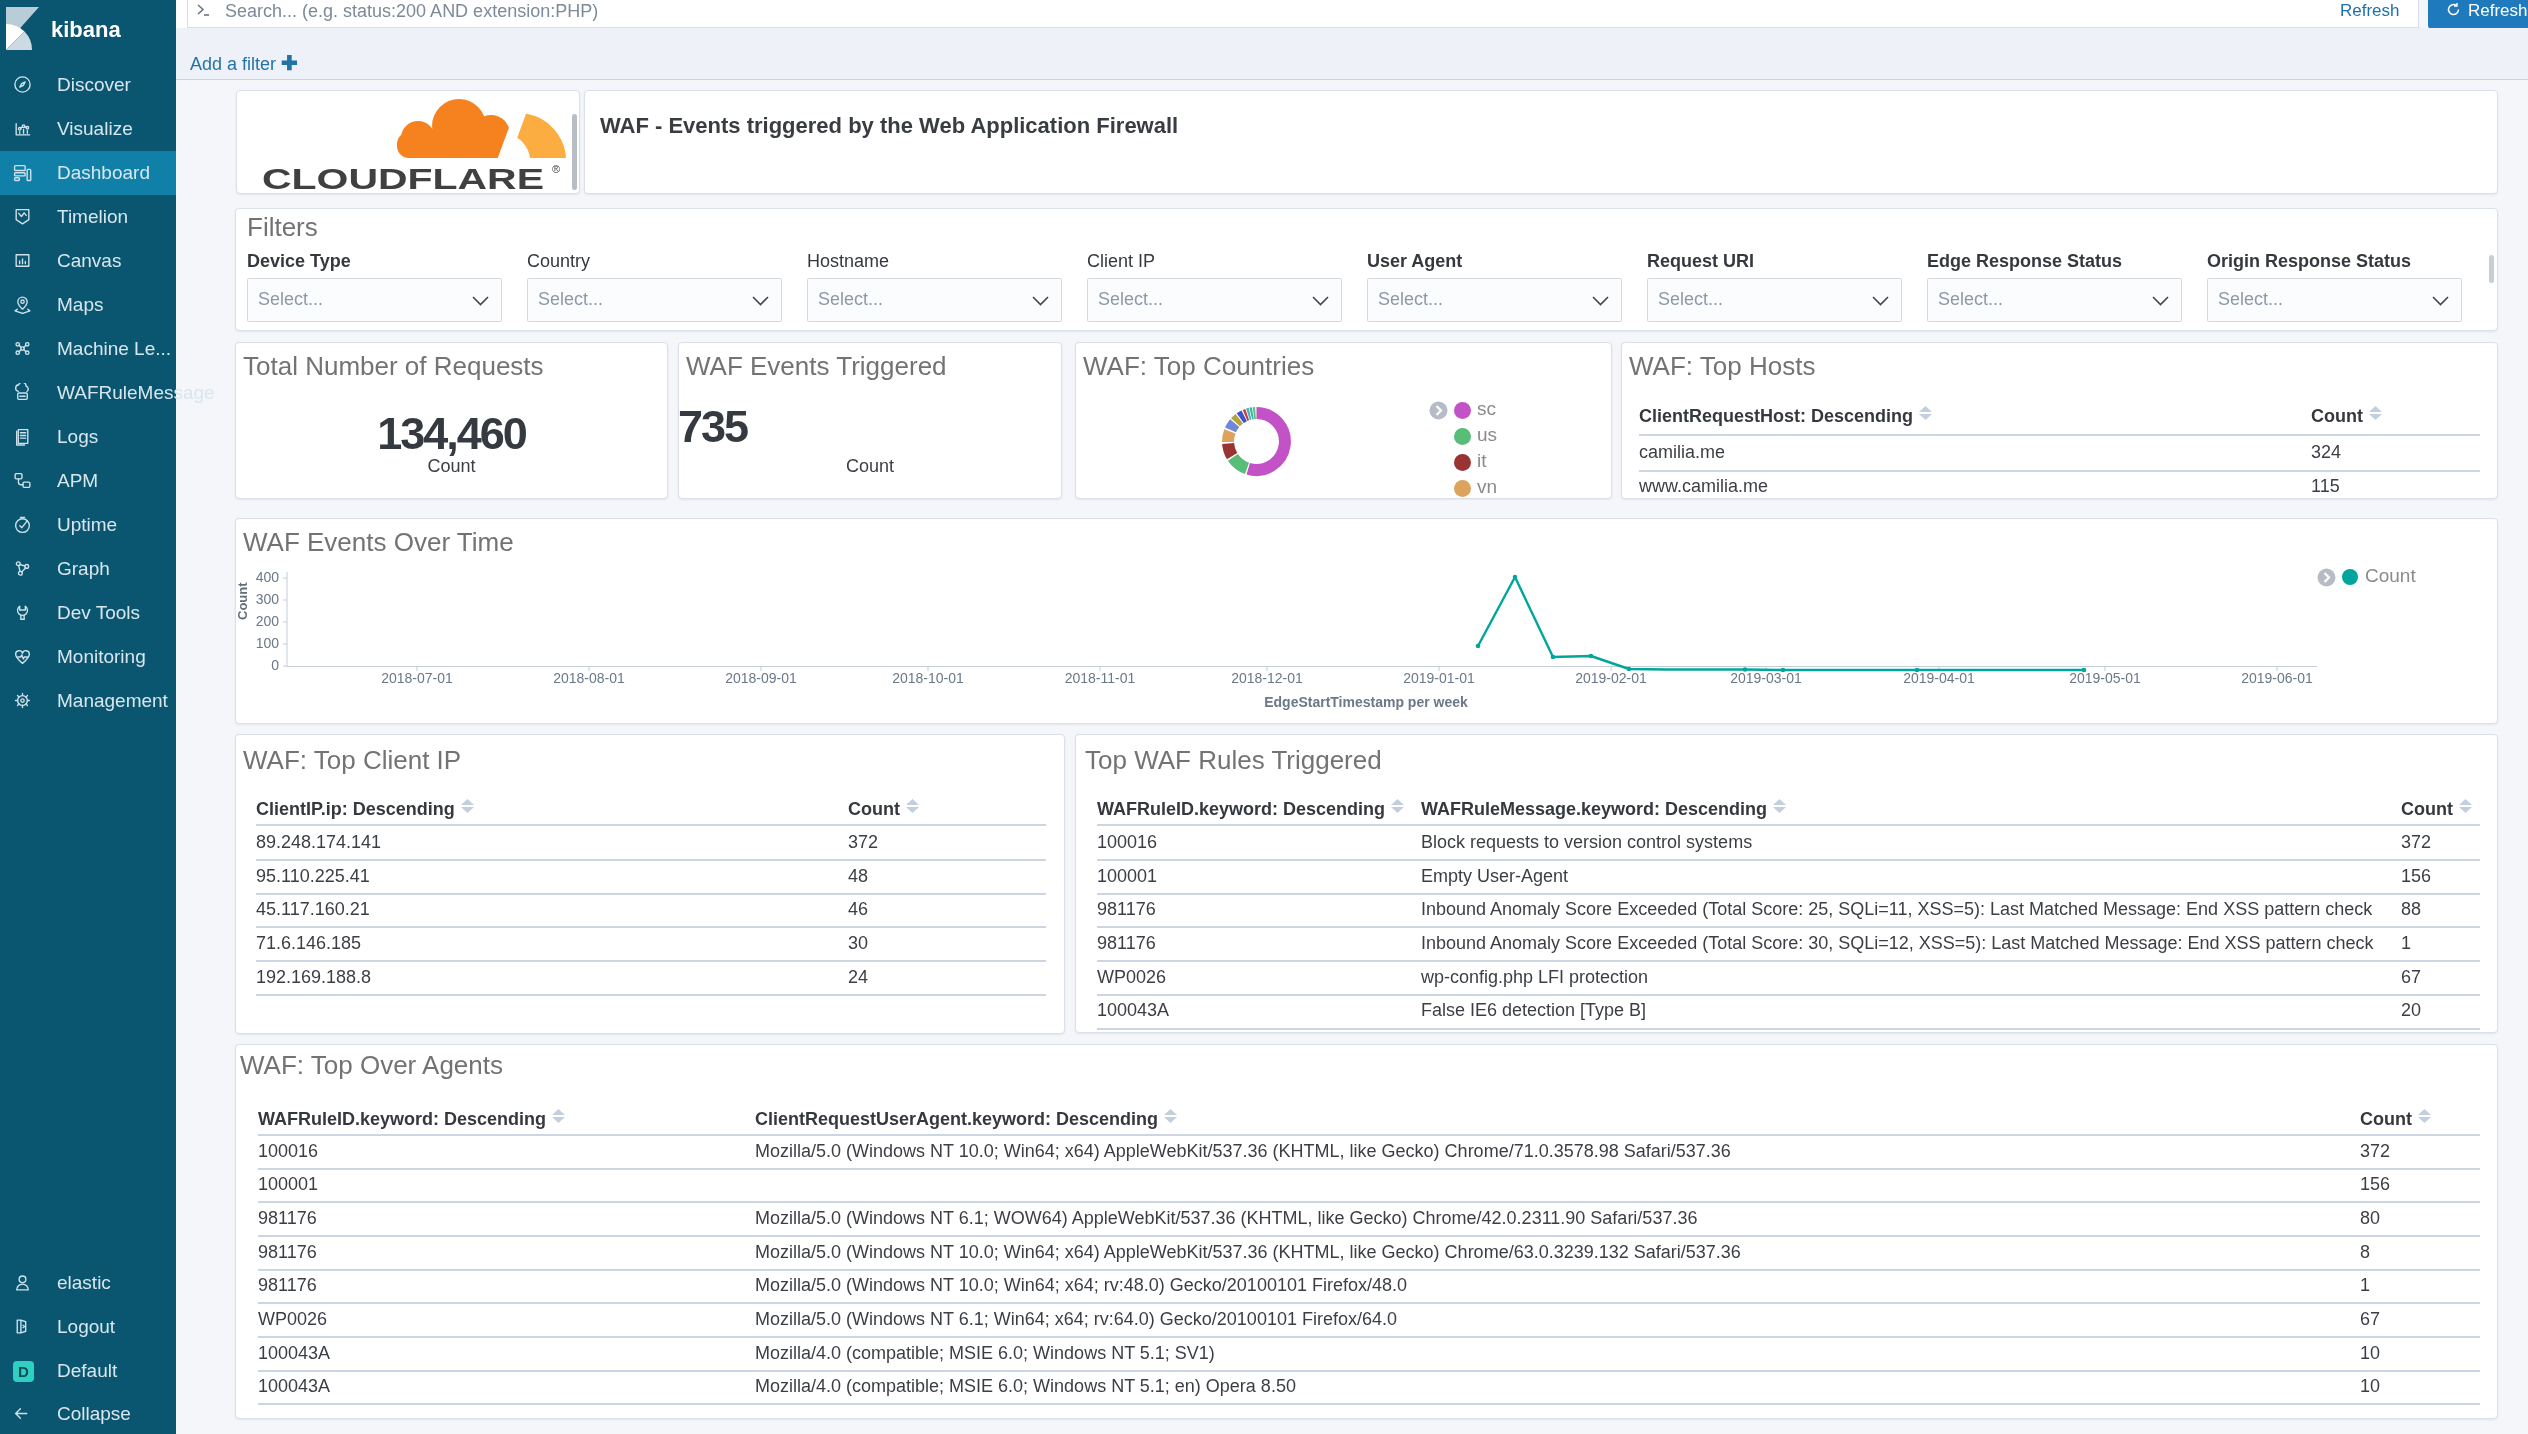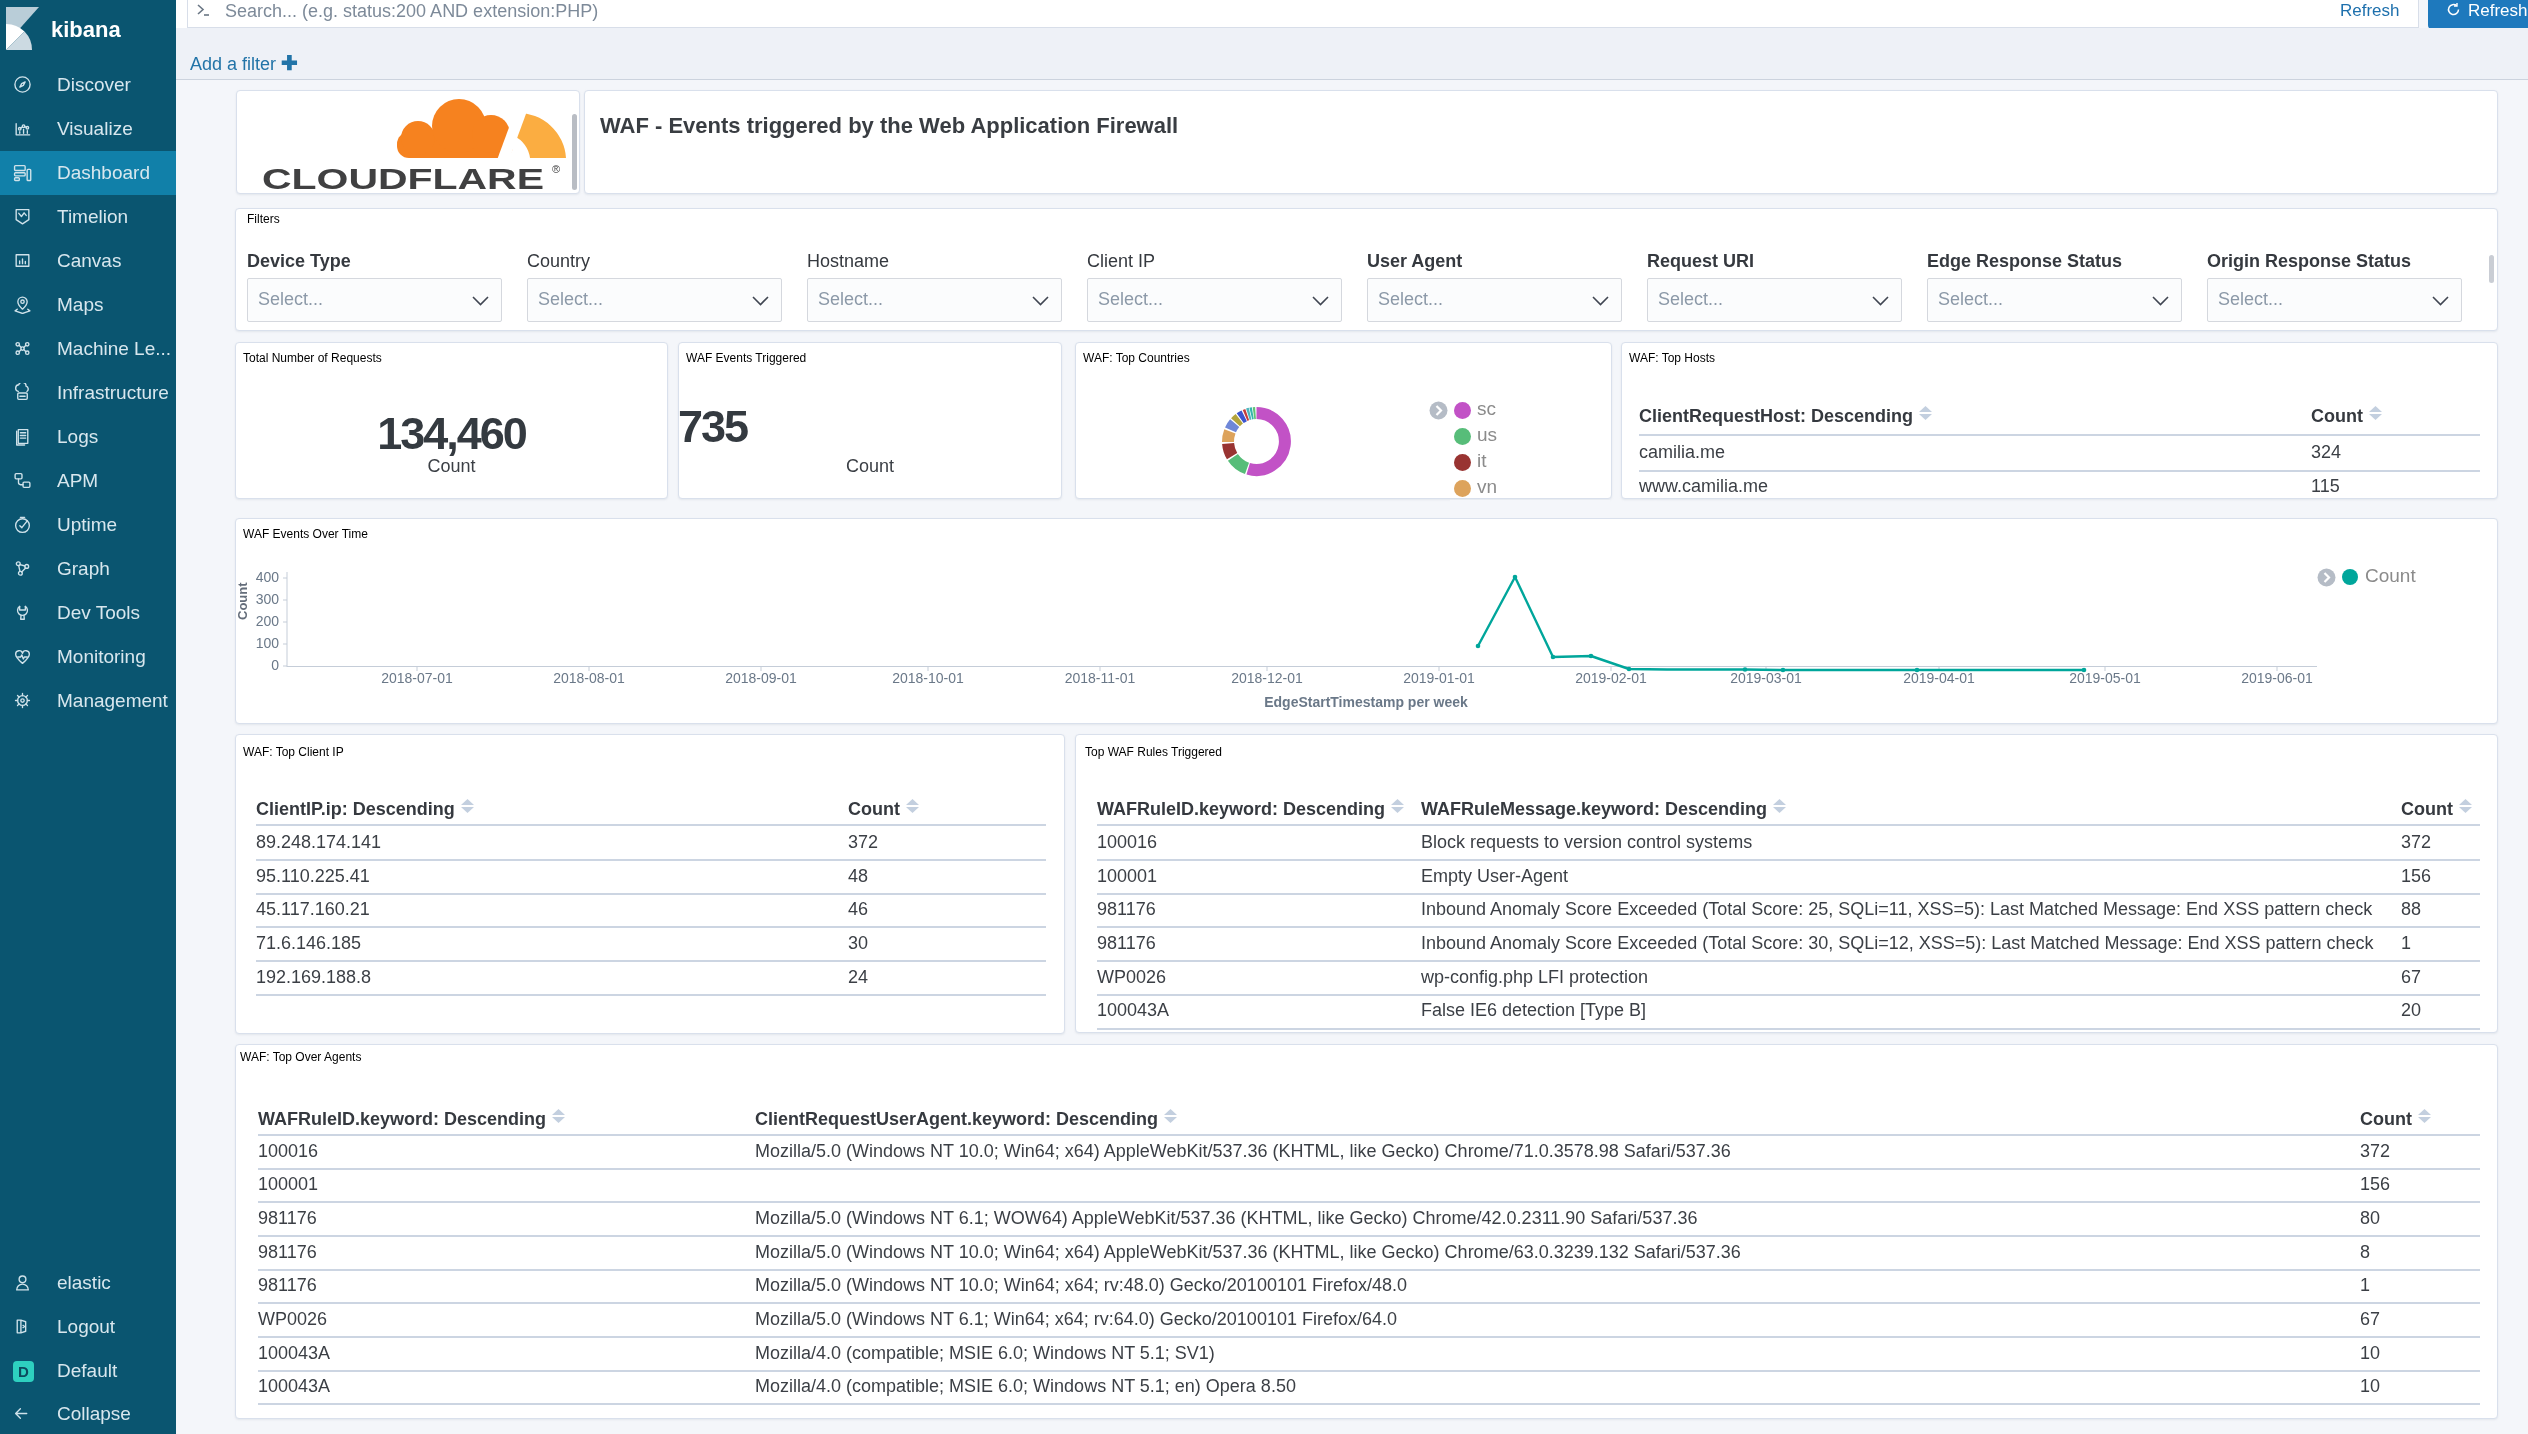--- a/index.html
+++ b/index.html
@@ -1,18 +1,18 @@
 <!DOCTYPE html>
 <html><head><meta charset="utf-8"><title>WAF Dashboard</title><style>
 *{margin:0;padding:0;box-sizing:border-box}
 html,body{width:2528px;height:1434px;overflow:hidden}
 body{font-family:"Liberation Sans",sans-serif;background:#f4f6fa;position:relative}
 .abs{position:absolute}
 .panel{position:absolute;background:#fff;border:1px solid #d9e0ec;border-radius:4px;box-shadow:0 1px 2px rgba(150,160,180,.18)}
-.ptitle{position:absolute;font-size:12px;color:#000000}
+.ptitle{position:absolute;font-size:26px;color:#737373}
 .cell{position:absolute;font-size:18px;color:#3b3f45;white-space:nowrap}
 .hcell{position:absolute;font-size:18px;font-weight:bold;color:#35393f;white-space:nowrap}
 .divl{position:absolute;height:2px;background:#ccd5e2}
 .navlbl{position:absolute;left:57px;font-size:19px;color:#d8e7ee;white-space:nowrap}
 .sort{display:inline-block;vertical-align:2px;margin-left:6px}
 </style></head><body>
 
 <div class="abs" style="left:0;top:0;width:176px;height:1434px;background:#0a5570"></div>
 <div class="abs" style="left:0;top:151px;width:176px;height:44px;background:#1180a9"></div>
 <svg class="abs" style="left:6px;top:7px" width="34" height="43" viewBox="0 0 34 43">
@@ -65,21 +65,21 @@
     <circle cx="13.5" cy="13" r="1.6"></circle>
     <circle cx="9" cy="9" r="1.6"></circle>
     <path d="M5.8 6 L7.8 8 M12.2 6 L10.2 8 M5.8 12 L7.8 10 M12.2 12 L10.2 10"></path>
   </svg>
 <div class="navlbl" style="top:338px">Machine Le...</div>
 <svg style="position:absolute;left:13px;top:383px" width="19" height="19" viewBox="0 0 18 18" fill="none" stroke="#cfe2ea" stroke-width="1.3" stroke-linecap="round" stroke-linejoin="round">
     <path d="M5 8 a3.2 3.2 0 0 1 .4-6.3 A3.6 3.6 0 0 1 12.4 3 a2.8 2.8 0 0 1 .8 5"></path>
     <rect x="4.5" y="9.5" width="9" height="6" rx="1"></rect>
     <path d="M6.5 12.5 H11.5"></path>
   </svg>
-<div class="navlbl" style="top:382px">Infrastructure</div>
+<div class="navlbl" style="top:382px">WAFRuleMessage</div>
 <svg style="position:absolute;left:13px;top:427px" width="19" height="19" viewBox="0 0 18 18" fill="none" stroke="#cfe2ea" stroke-width="1.3" stroke-linecap="round" stroke-linejoin="round">
     <path d="M5 2.5 H14 V15.5 H5 Z"></path>
     <path d="M7 5.5 H12 M7 8 H12 M7 10.5 H12 M3.5 4 V17 H11"></path>
   </svg>
 <div class="navlbl" style="top:426px">Logs</div>
 <svg style="position:absolute;left:13px;top:471px" width="19" height="19" viewBox="0 0 18 18" fill="none" stroke="#cfe2ea" stroke-width="1.3" stroke-linecap="round" stroke-linejoin="round">
     <rect x="2" y="2.5" width="6.5" height="5" rx="1"></rect>
     <rect x="9.5" y="10.5" width="6.5" height="5" rx="1"></rect>
     <path d="M5.2 7.5 V11 a2 2 0 0 0 2 2 H9.5"></path>
   </svg>

